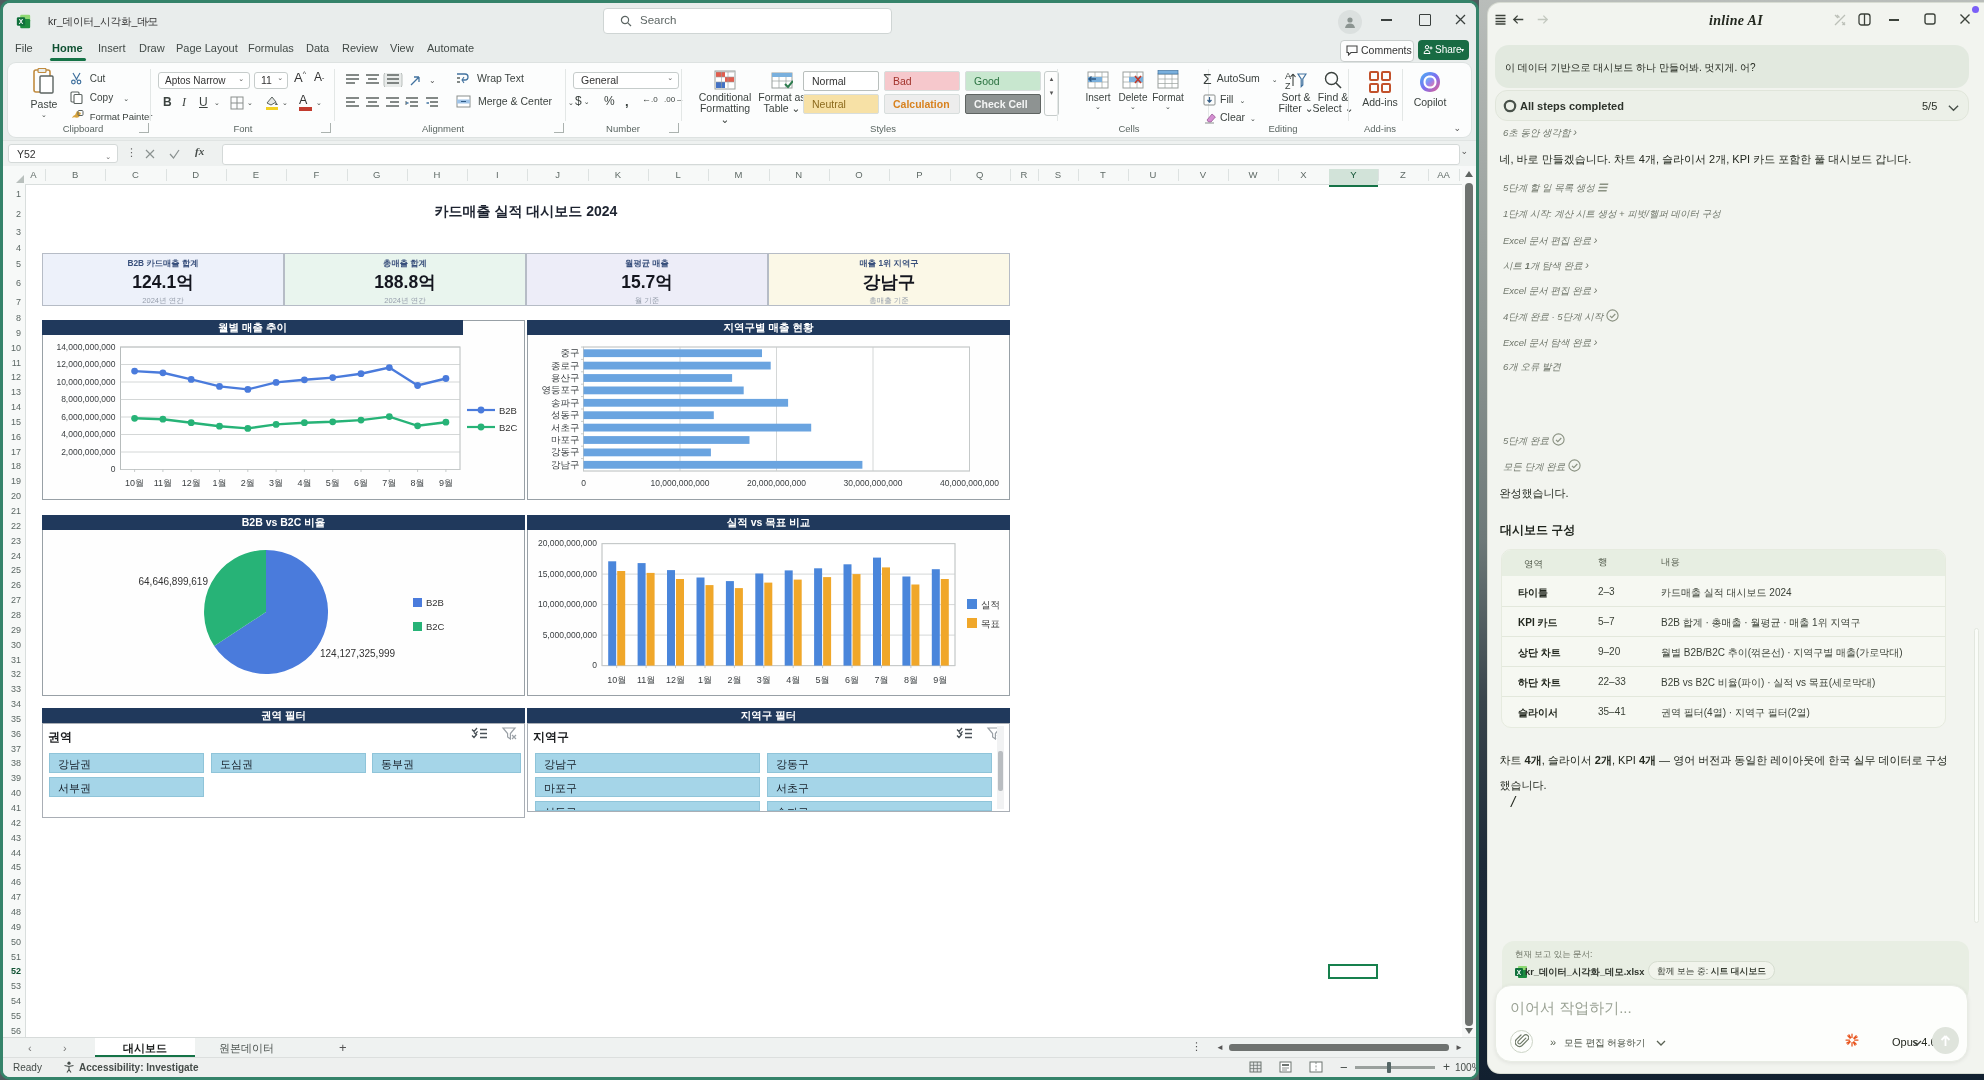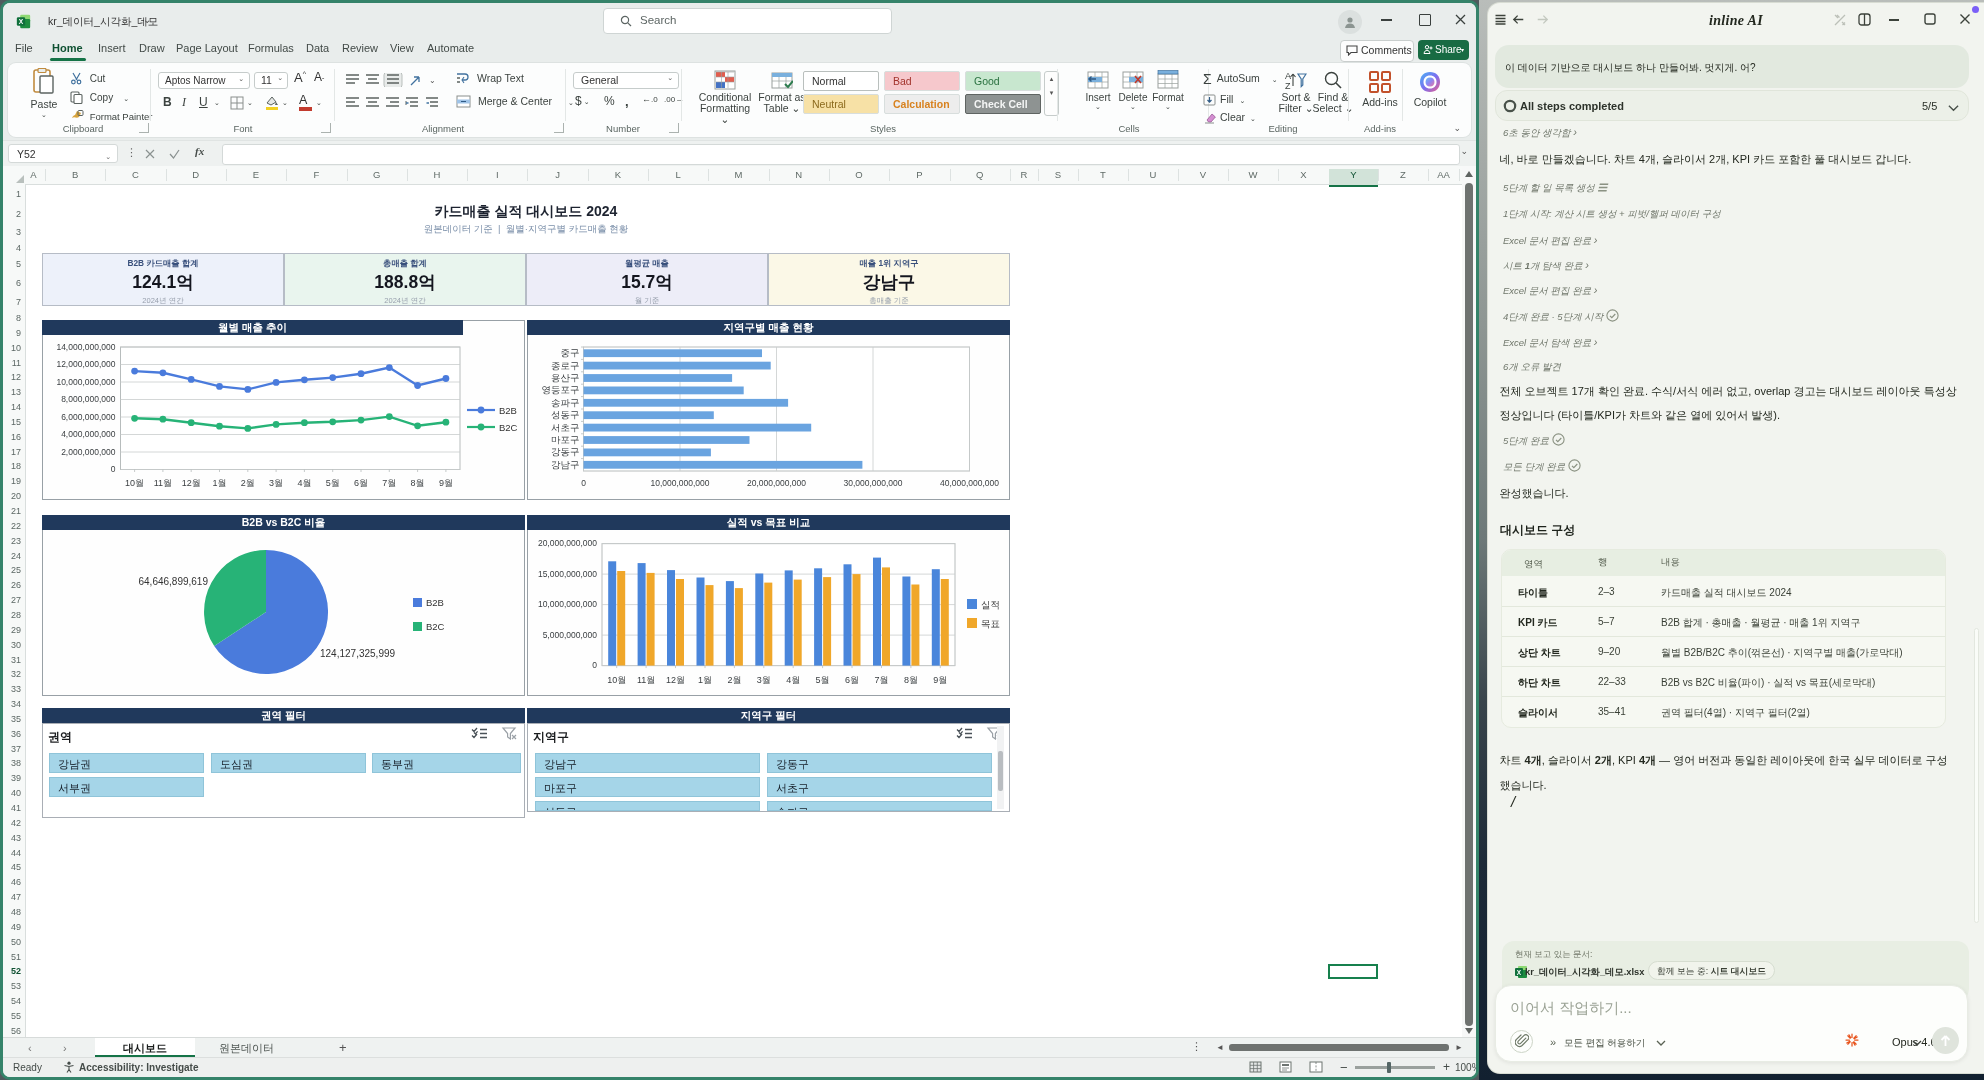--- a/index.html
+++ b/index.html
@@ -462,21 +462,20 @@
 <div class="rowN" style="top:752.6px;">50</div>
 <div class="rowN" style="top:767.5px;">51</div>
 <div class="rowN" style="top:782.3px;color:#0f5132;font-weight:bold;">52</div>
 <div class="rowN" style="top:797.2px;">53</div>
 <div class="rowN" style="top:812.0px;">54</div>
 <div class="rowN" style="top:826.9px;">55</div>
 <div class="rowN" style="top:841.7px;">56</div>
       </div>
     <div style="position:absolute;left:0;top:0;width:100%;height:100%;">
         <div style="position:absolute;left:39px;top:37px;width:968px;text-align:center;font-size:14px;font-weight:bold;color:#1d2330;">카드매출 실적 대시보드 2024</div>
-<div style="position:absolute;left:39px;top:57px;width:968px;text-align:center;font-size:9.5px;color:#7c90aa;">원본데이터 기준&nbsp; | &nbsp;월별·지역구별 카드매출 현황</div>
 <div class="kpi" style="left:39.0px;top:87px;width:242px;height:53px;background:#edf1fa">
           <div class="t">B2B 카드매출 합계</div>
           <div class="v">124.1억</div>
           <div class="c">2024년 연간</div>
         </div>
 <div class="kpi" style="left:281.0px;top:87px;width:242px;height:53px;background:#e9f5ee">
           <div class="t">총매출 합계</div>
           <div class="v">188.8억</div>
           <div class="c">2024년 연간</div>
         </div>
@@ -823,21 +822,20 @@
 <div class="aitxt" style="top:204.5px;">1단계 시작: 계산 시트 생성 + 피벗/헬퍼 데이터 구성</div>
 <div class="aitxt" style="top:230.5px;">Excel 문서 편집 완료 <span style="font-size:11px">›</span></div>
 <div class="aitxt" style="top:255.5px;">시트 <b>1</b>개 탐색 완료 <span style="font-size:11px">›</span></div>
 <div class="aitxt" style="top:280.5px;">Excel 문서 편집 완료 <span style="font-size:11px">›</span></div>
 <div class="aitxt" style="top:305.5px;">4단계 완료 · 5단계 시작 <svg width="13" height="13" viewBox="0 0 13 13" style="vertical-align:-2px">
         <circle cx="6.5" cy="6.5" r="5.6" fill="none" stroke="#8b9283" stroke-width="1.1"></circle>
         <path d="M4 6.8l1.8 1.8L9.3 5" fill="none" stroke="#8b9283" stroke-width="1.2"></path>
       </svg></div>
 <div class="aitxt" style="top:332.5px;">Excel 문서 탐색 완료 <span style="font-size:11px">›</span></div>
 <div class="aitxt" style="top:357.5px;">6개 오류 발견</div>
-<div class="aiblk" style="top:376px;line-height:24px;white-space:nowrap;">전체 오브젝트 17개 확인 완료. 수식/서식 에러 없고, overlap 경고는 대시보드 레이아웃 특성상<br>정상입니다 (타이틀/KPI가 차트와 같은 열에 있어서 발생).</div>
 <div class="aitxt" style="top:429.5px;">5단계 완료 <svg width="13" height="13" viewBox="0 0 13 13" style="vertical-align:-2px">
         <circle cx="6.5" cy="6.5" r="5.6" fill="none" stroke="#8b9283" stroke-width="1.1"></circle>
         <path d="M4 6.8l1.8 1.8L9.3 5" fill="none" stroke="#8b9283" stroke-width="1.2"></path>
       </svg></div>
 <div class="aitxt" style="top:455.5px;">모든 단계 완료 <svg width="13" height="13" viewBox="0 0 13 13" style="vertical-align:-2px">
         <circle cx="6.5" cy="6.5" r="5.6" fill="none" stroke="#8b9283" stroke-width="1.1"></circle>
         <path d="M4 6.8l1.8 1.8L9.3 5" fill="none" stroke="#8b9283" stroke-width="1.2"></path>
       </svg></div>
 <div class="aiblk" style="top:483px;">완성했습니다.</div>
 <div style="position:absolute;left:12px;top:519px;font-size:12px;font-weight:bold;color:#1d221b;">대시보드 구성</div>

